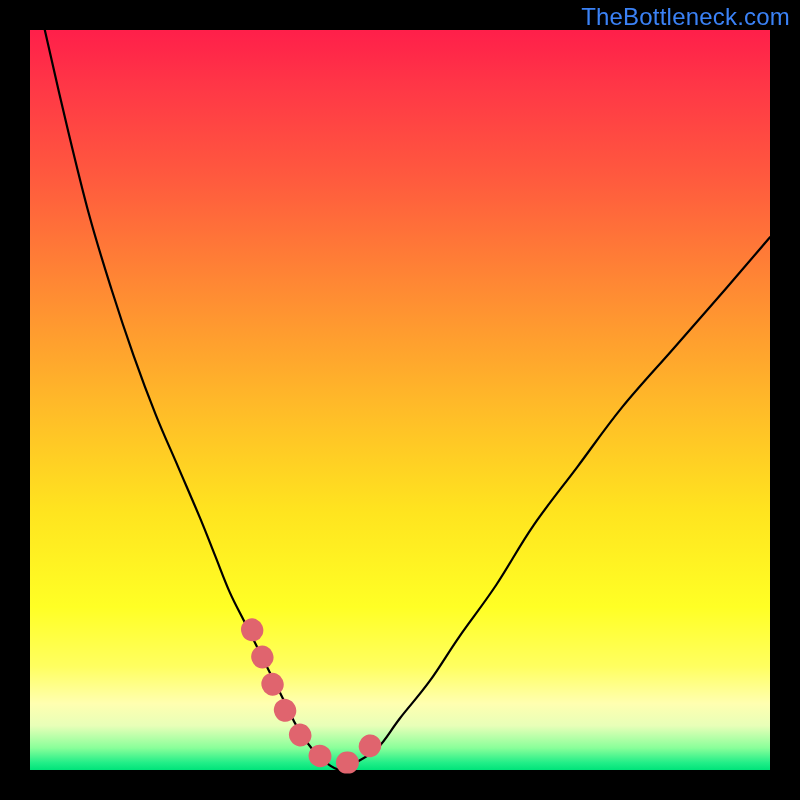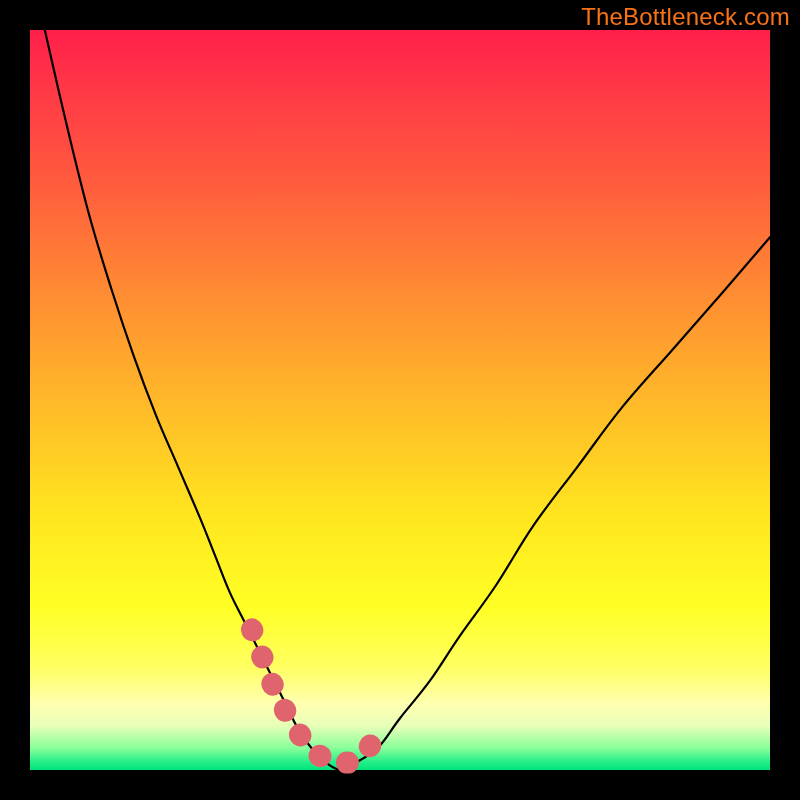--- a/index.html
+++ b/index.html
@@ -38,21 +38,21 @@
       #e8ffb8 94%,
       #8aff9a 97%,
       #22ee88 99%,
       #00e37a 100%
     );
   }
   .attribution {
     position: absolute;
     top: 3px;
     right: 10px;
-    color: #f97316;
+    color: #3b82f6;
     font-size: 24px;
     font-weight: 500;
     letter-spacing: 0.2px;
   }
   svg.curve-layer {
     position: absolute;
     top: 0;
     left: 0;
     width: 740px;
     height: 740px;

